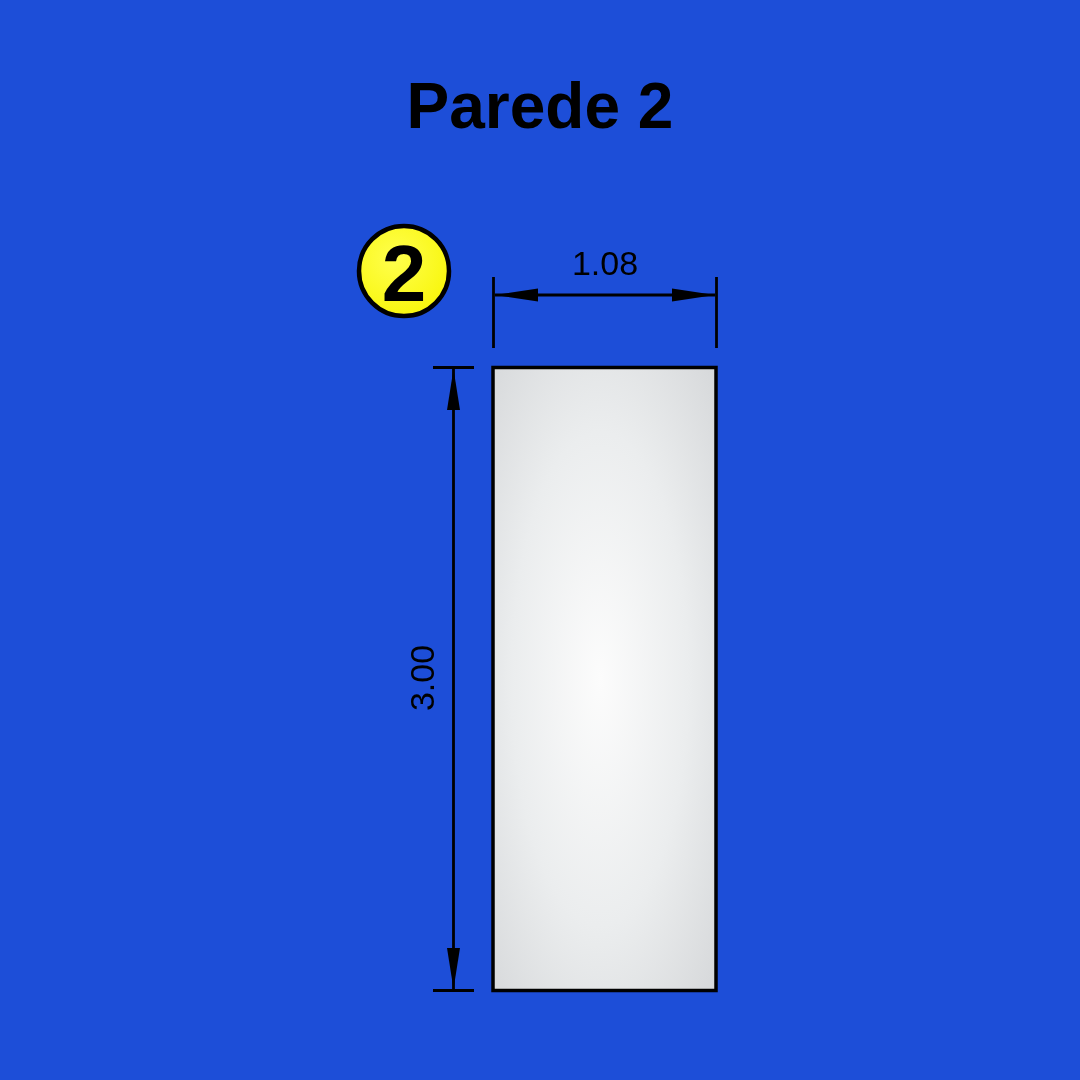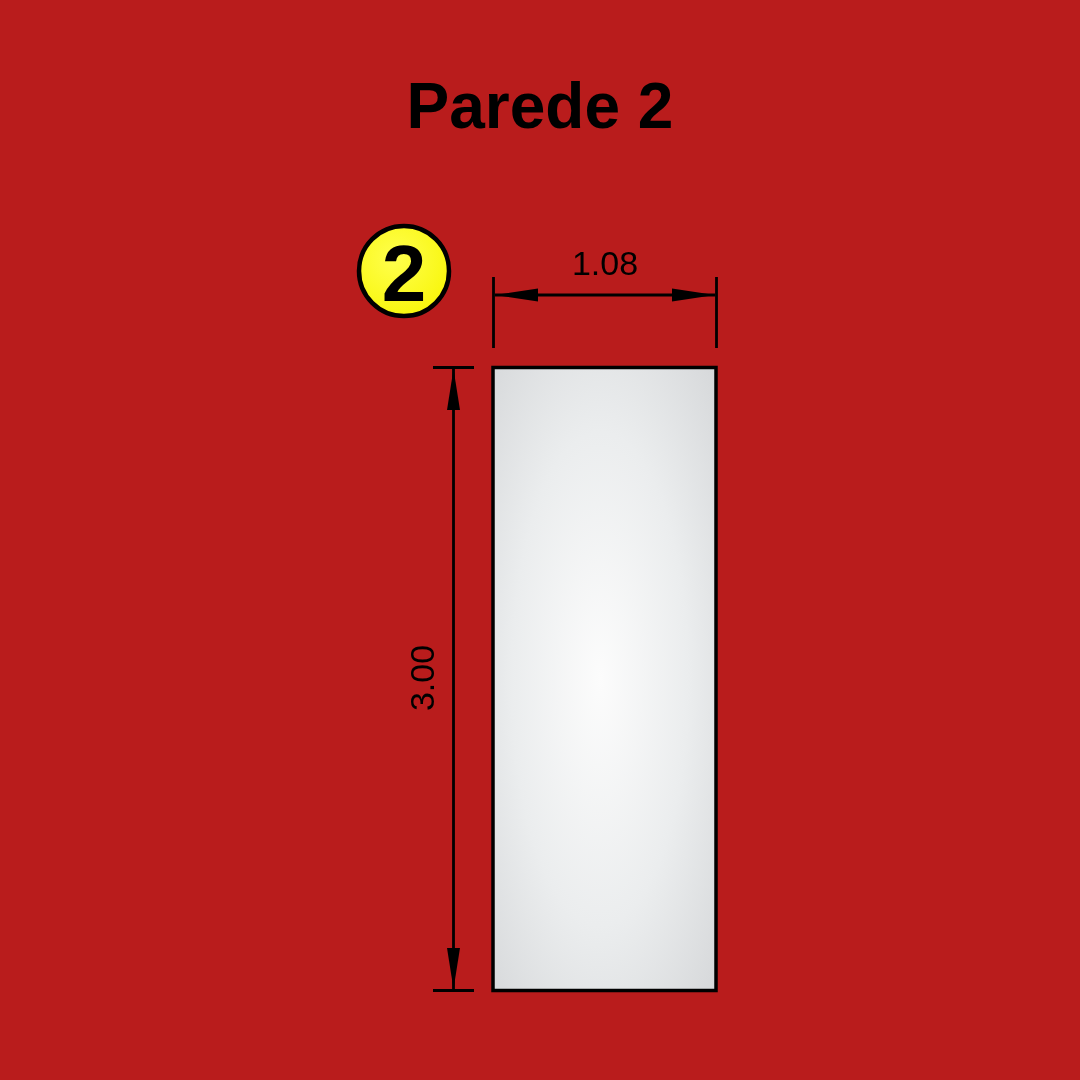--- a/index.html
+++ b/index.html
@@ -4,21 +4,21 @@
 <style>
   html, body {
     margin: 0;
     padding: 0;
     background: #ffffff;
   }
   .canvas {
     position: relative;
     width: 1080px;
     height: 1080px;
-    background: #b91c1c;
+    background: #1d4ed8;
     overflow: hidden;
     font-family: "Liberation Sans", sans-serif;
   }
   svg { display: block; }
   .title-text {
     font-family: "Liberation Sans", sans-serif;
     font-weight: 700;
     font-size: 64px;
     fill: #000000;
   }

